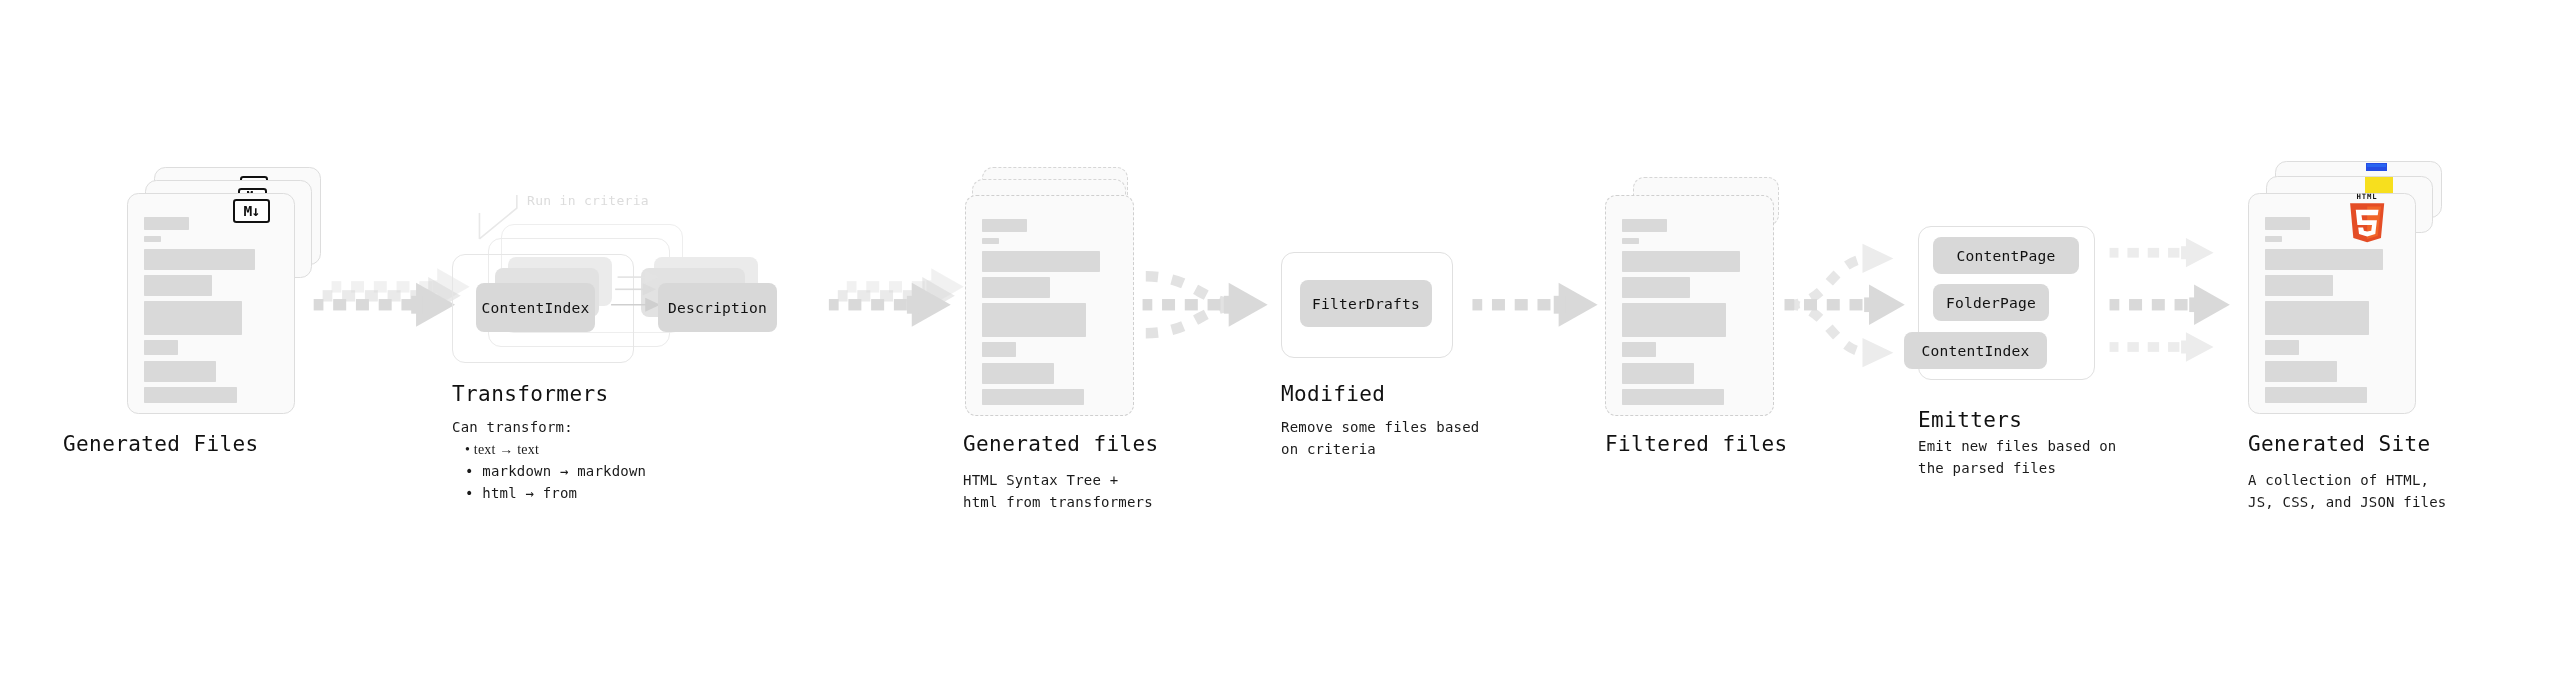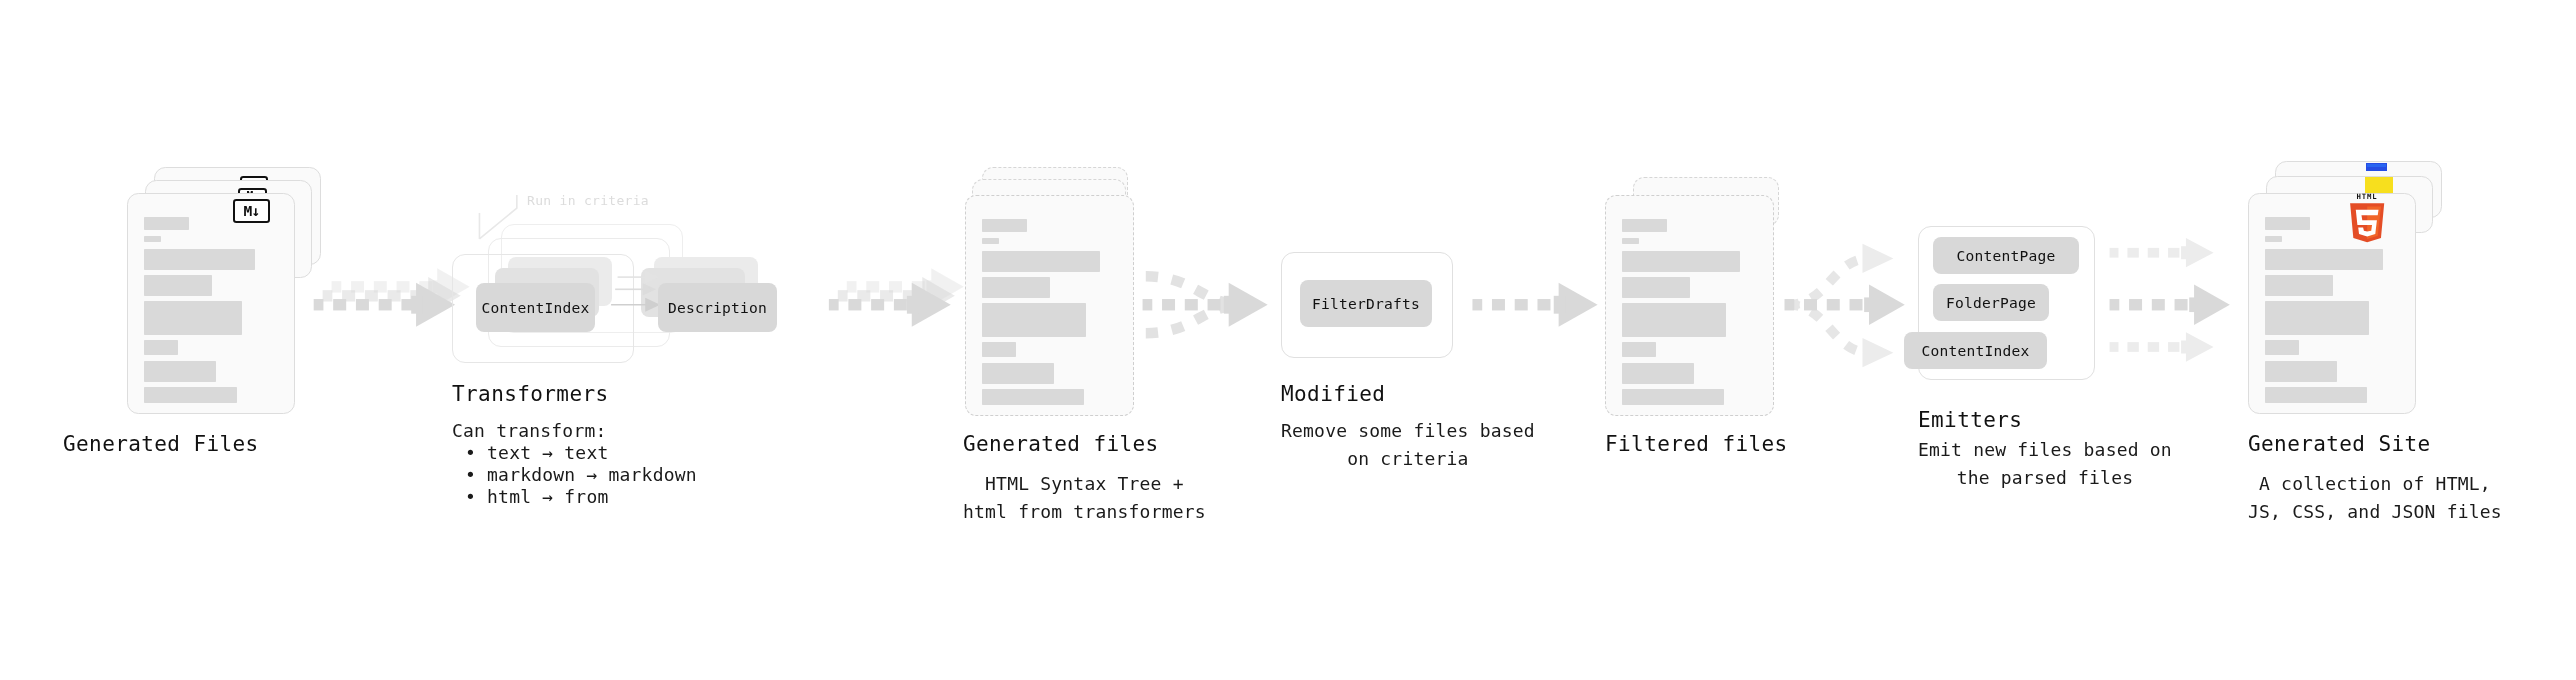--- a/index.html
+++ b/index.html
@@ -17,22 +17,22 @@
   }
   .card.dashed{border-style:dashed;background:#fafafa;}
   .bar{position:absolute;background:#d9d9d9;border-radius:0.8px;}
 
   
   .ttl{
     position:absolute;font-size:21px;color:#111;letter-spacing:0.4px;
     white-space:nowrap;line-height:1;
   }
   .sub{
-    position:absolute;font-size:18px;color:#1a1a1a;line-height:1.55;
-    white-space:pre;letter-spacing:0.2px;text-align:center;
+    position:absolute;font-size:14px;color:#1a1a1a;line-height:1.55;
+    white-space:pre;letter-spacing:0.2px;
   }
   .note{
     position:absolute;font-size:13px;color:#dcdcdc;white-space:nowrap;
     letter-spacing:0.3px;
   }
 
   
   .pill{
     position:absolute;background:#d8d8d8;border-radius:8.1px;
     display:flex;align-items:center;justify-content:center;
@@ -151,21 +151,21 @@
       <line x1="752" y1="375" x2="795" y2="375"></line>
         <path d="M795 368 L810 375 L795 382 Z"></path>
     </g>
   </svg>
 
   <div class="pill" style="left:476px;top:283px;width:119px;height:49px;">ContentIndex</div>
   <div class="pill" style="left:658px;top:283px;width:119px;height:49px;">Description</div>
 
   <div class="ttl" style="left:452px;top:384px;">Transformers</div>
   <div class="sub" style="left:452px;top:417px;">Can transform:</div>
-  <div class="sub" style="left:465px;top:439px;">• text → text</div>
+  <div class="sub" style="left:465px;top:439px;font-family:Liberation Serif, serif;">• text → text</div>
   <div class="sub" style="left:465px;top:461px;">• markdown → markdown</div>
   <div class="sub" style="left:465px;top:483px;">• html → from</div>
 </div>
 
 <svg class="abs" width="2576" height="681" style="pointer-events:none" viewBox="0 0 3170 838">
   <g fill="#d9d9d9">
     <g opacity="0.35" transform="translate(22,-22)">
       <rect x="1020" y="368" width="12" height="14"></rect>
         <rect x="1044" y="368" width="16" height="14"></rect>
       <rect x="1072" y="368" width="16" height="14"></rect>

